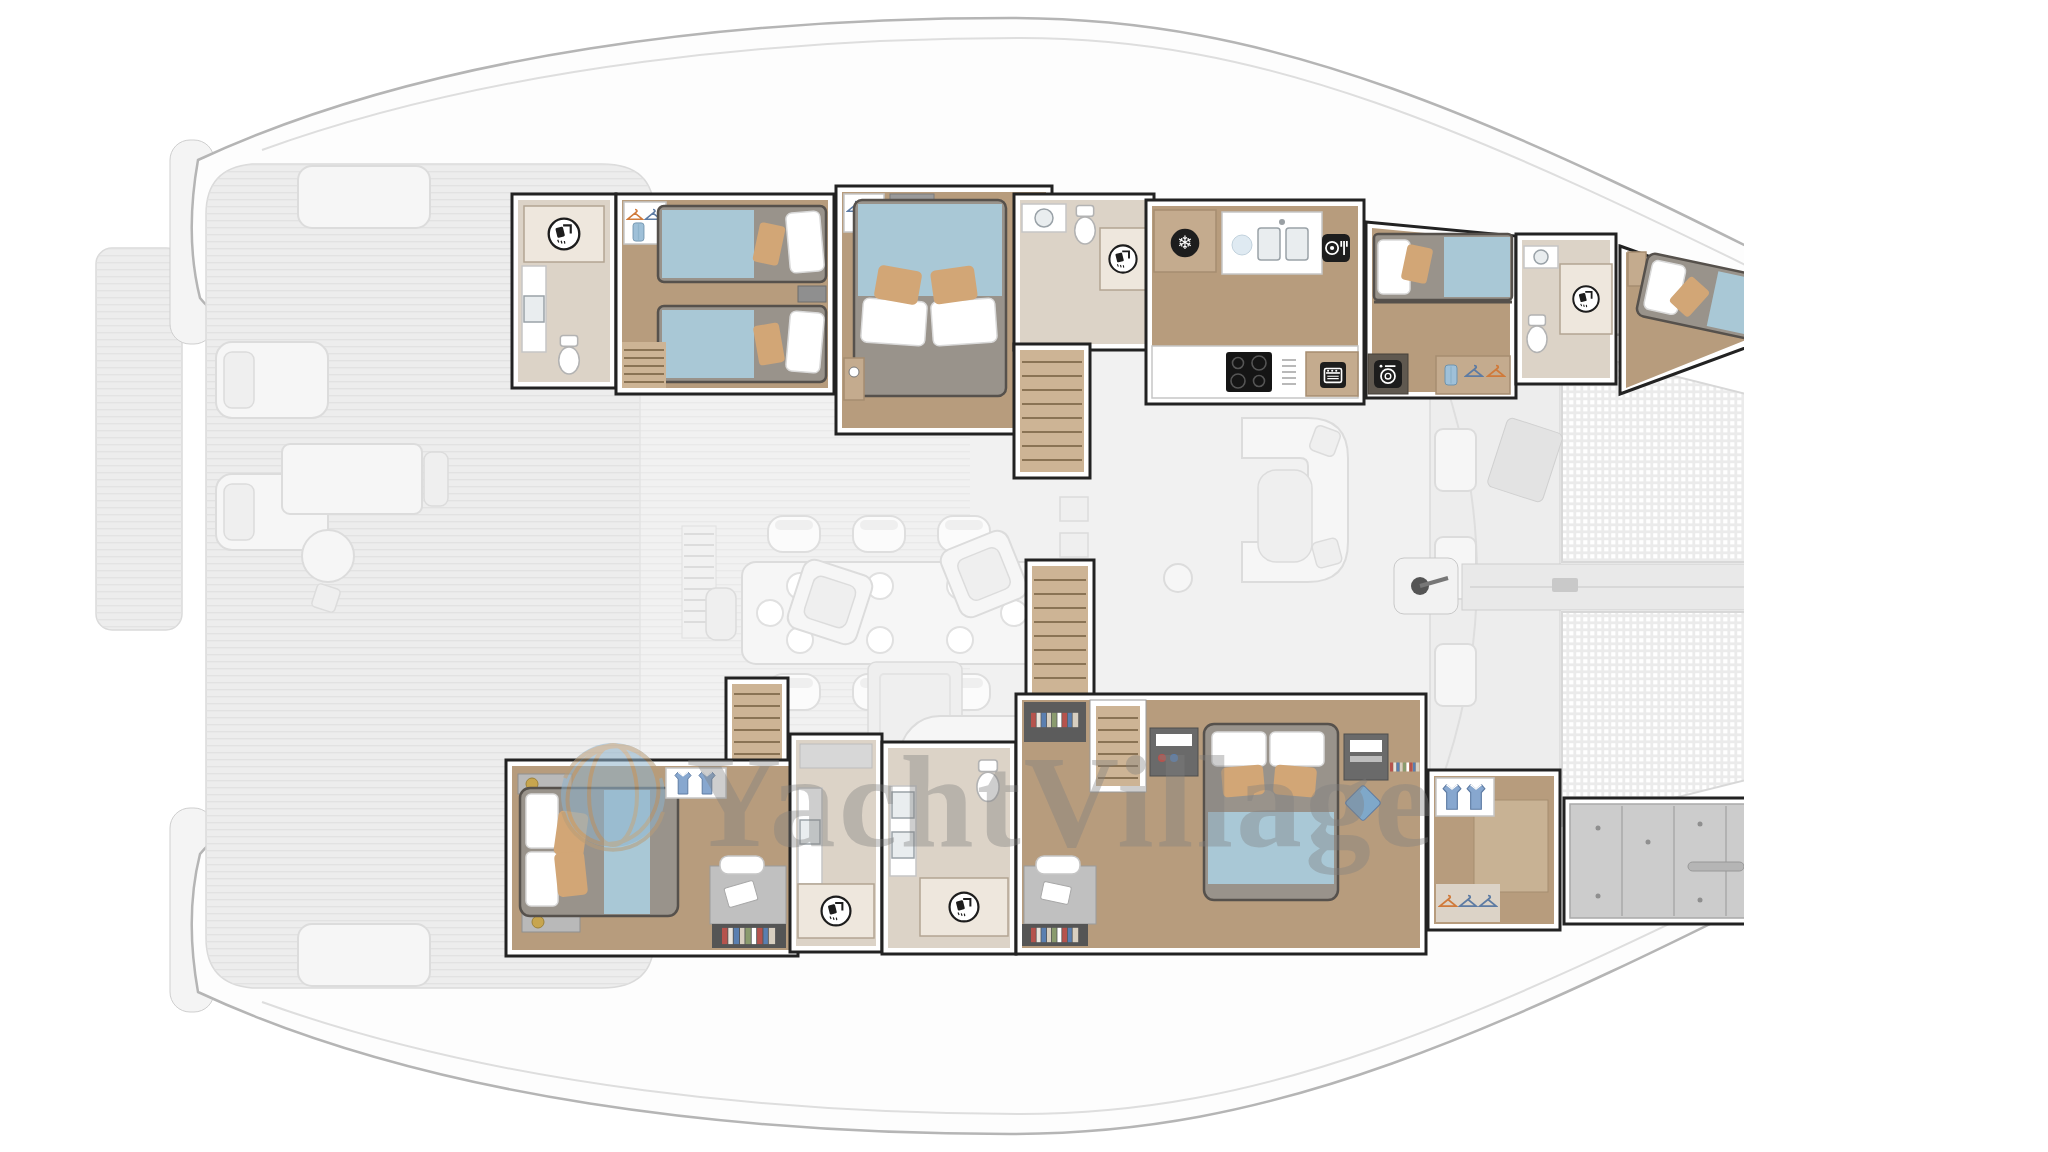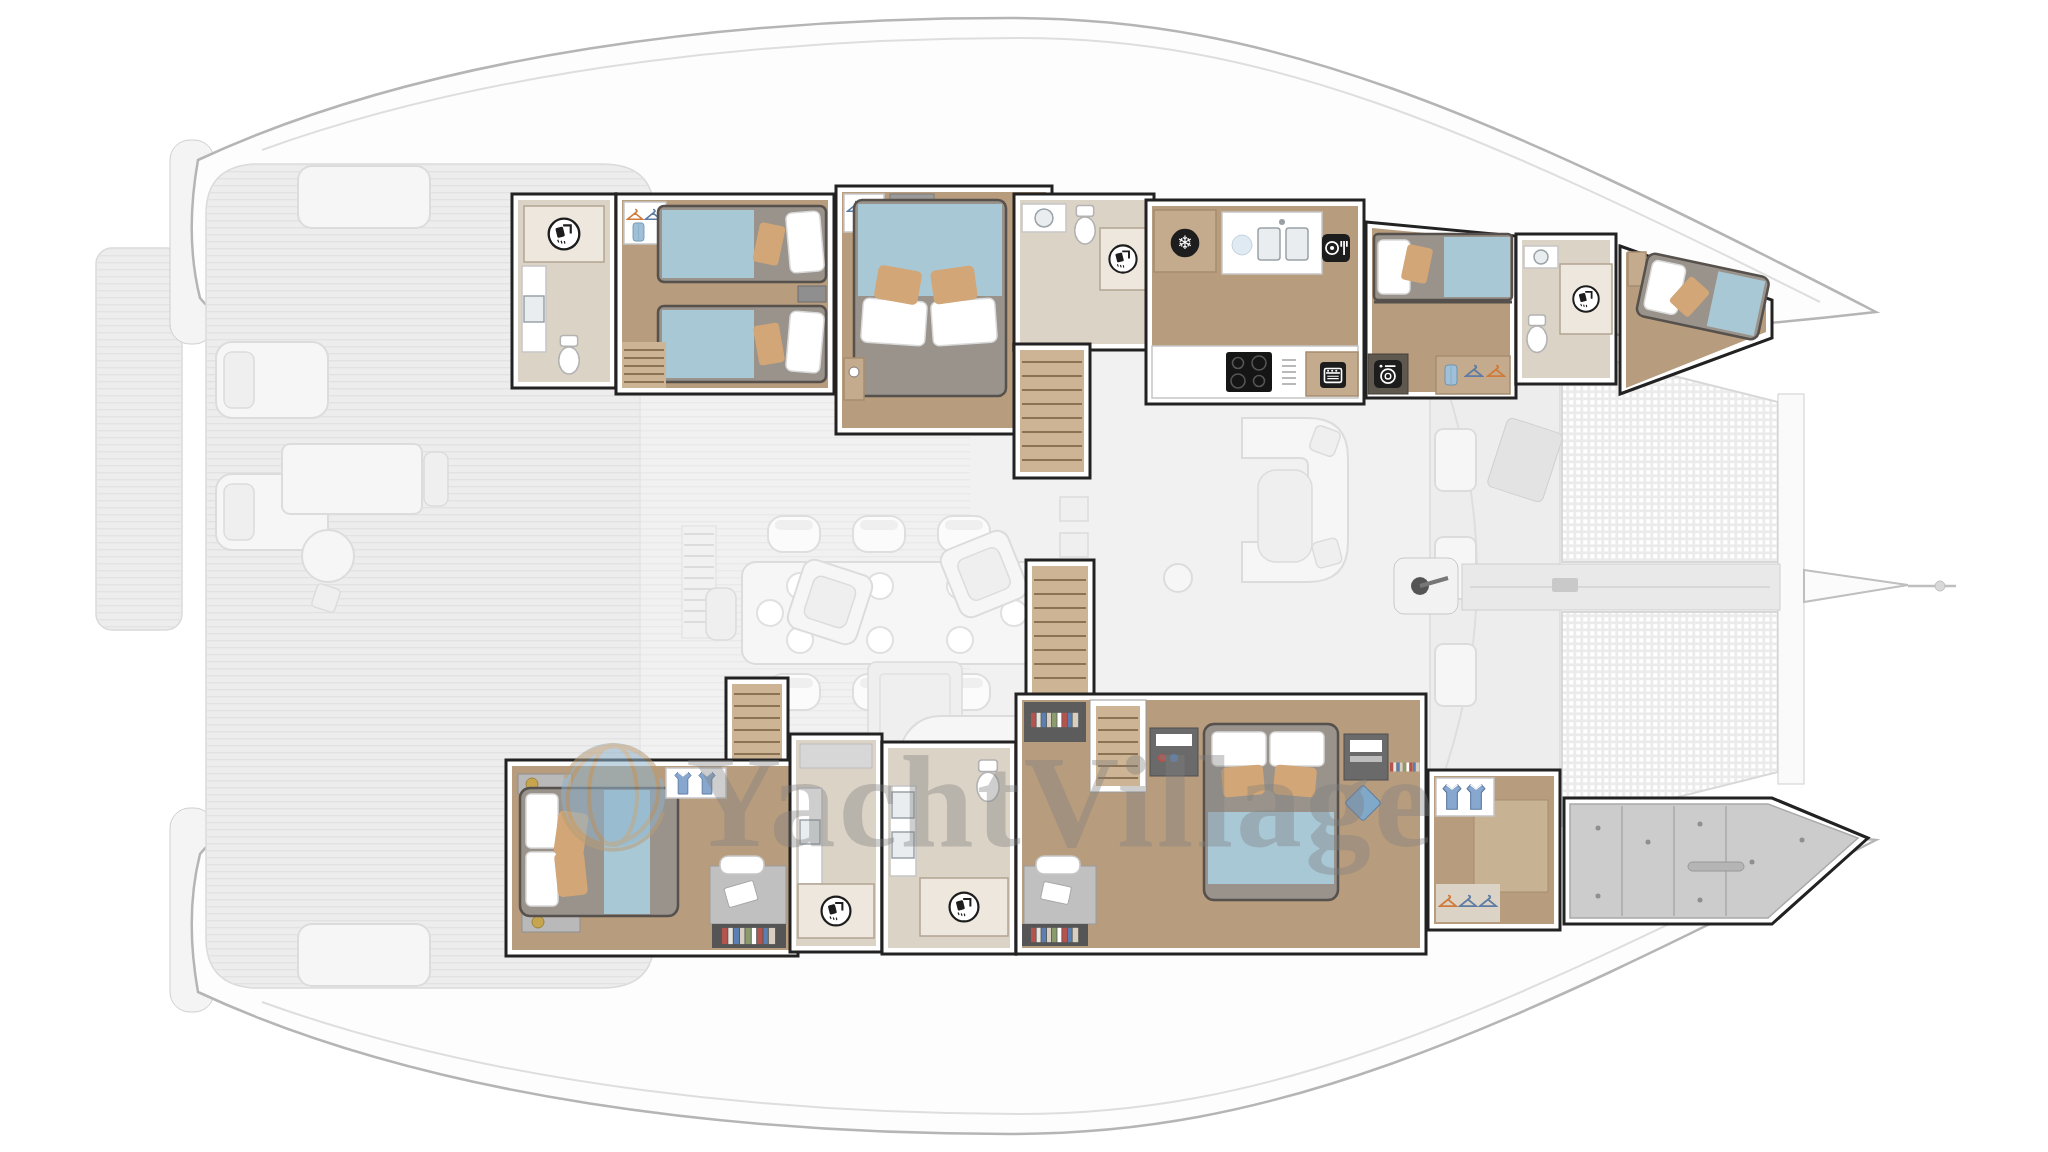--- a/index.html
+++ b/index.html
@@ -1,16 +1,16 @@
 <!DOCTYPE html>
 <html style="--background: #ffffff; --hull_outline: #b5b5b5; --faded_deck: #ededed; --faded_stroke: #dadada; --faded_furniture: #f6f6f6; --salon_floor: #f1f1f1; --room_outline: #222222; --wall_white: #ffffff; --wood_floor: #b79c7d; --wood_dark: #8a7354; --bathroom_floor: #dcd3c7; --shower_box: #eee7dd; --mattress_gray: #99938b; --blanket_blue: #a9c8d6; --pillow_white: #ffffff; --cushion_tan: #d2a676; --cabinet_tan: #c4ab8e; --icon_black: #1d1d1d; --storage_gray: #cccccc; --mesh_gray: #ebebeb; --watermark_gray: #808080; --globe_blue: #8fb3cc; --globe_line: #b89d79; --towel_blue: #9fc0d8; --shirt_blue: #87a7cf; --hanger_orange: #d07a3a; --hanger_blue: #5d7ba3; --brass: #c7a54e;"><head>
 <meta charset="utf-8">
 <style>
   html,body{margin:0;padding:0;background:#fff;}
-  .stage{position:relative;width:2048px;height:1152px;background:var(--background,#fff);
+  .stage{position:relative;width:1744px;height:1152px;background:var(--background,#fff);
          font-family:"Liberation Sans",sans-serif;overflow:hidden;}
   svg{display:block}
   .hull{fill:#fdfdfd;stroke:var(--hull_outline,#b5b5b5);stroke-width:2.5}
   .rail{fill:none;stroke:#dedede;stroke-width:2}
   .fadedslab{fill:var(--faded_deck,#ededed);stroke:var(--faded_stroke,#dadada);stroke-width:1.5}
   .salonslab{fill:var(--salon_floor,#f1f1f1);stroke:#e3e3e3;stroke-width:1.5}
   .furn{fill:var(--faded_furniture,#f6f6f6);stroke:#dcdcdc;stroke-width:2}
   .furn2{fill:#efefef;stroke:#dcdcdc;stroke-width:1.5}
   .shell{fill:var(--wall_white,#fff);stroke:var(--room_outline,#222);stroke-width:3}
   .wood{fill:var(--wood_floor,#b79c7d)}

